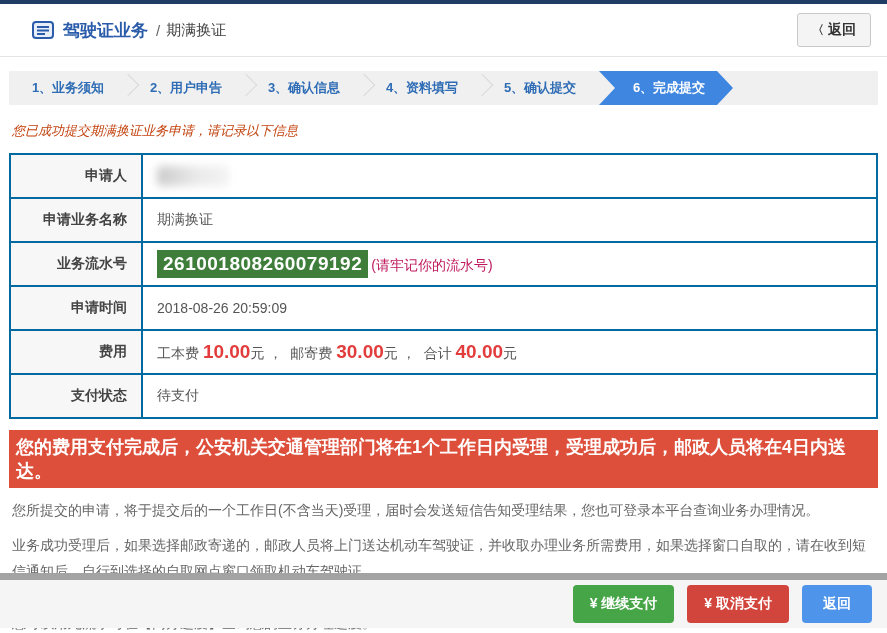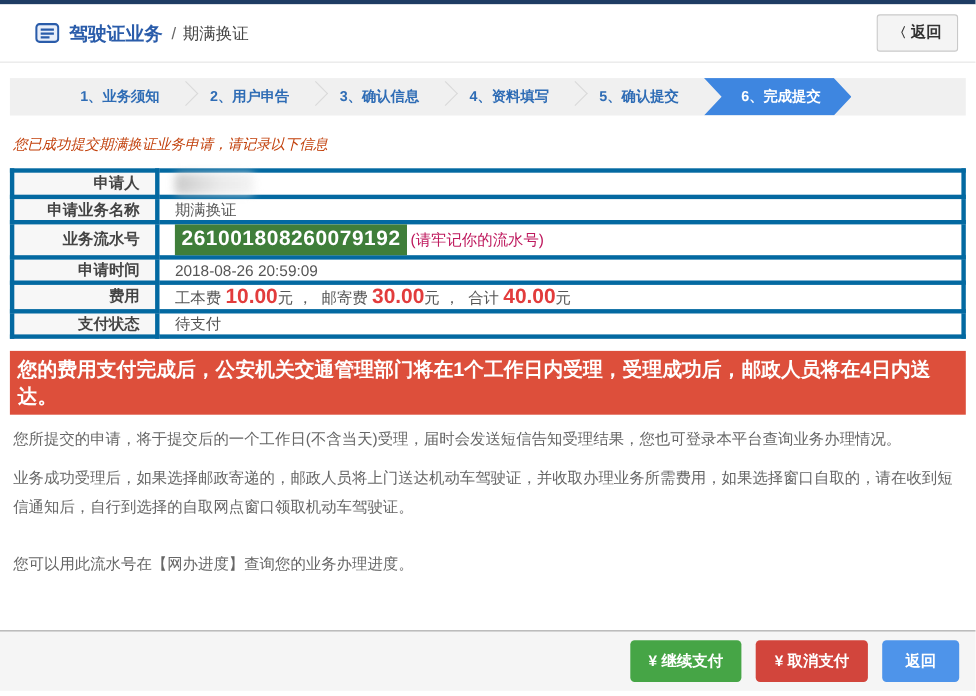--- a/index.html
+++ b/index.html
@@ -14,54 +14,54 @@
   .doc-icon { width:22px; height:18px; margin-right:9px; flex:0 0 auto; }
   .h-title { font-size:17px; font-weight:700; color:#2a5caa; }
   .h-sep { font-size:15px; color:#666; margin:0 6px 0 8px; }
   .h-sub { font-size:15px; color:#444; }
   .spacer { flex:1; }
   .back-btn { background:#f4f4f4; border:1px solid #c9c9c9; border-radius:3px;
     padding:7px 14px; font-size:14px; color:#333; font-weight:700; cursor:pointer;
     display:flex; align-items:center; gap:4px; font-family:inherit; }
   .back-btn .chev { font-size:12px; font-weight:700; }
 
-  .stepbar { display:flex; height:34px; background:#f0f0f0; margin:14px 9px 0;padding-left:41px; }
+  .stepbar { display:flex; height:34px; background:#f0f0f0; margin:14px 9px 0; }
   .step { width:118px; line-height:34px; text-align:center; position:relative;
     font-size:13px; font-weight:700; color:#2e6cb5; }
   .step .sep { position:absolute; right:-9px; top:6px; width:16px; height:16px;
     border-top:1px solid #d9d9d9; border-right:1px solid #d9d9d9;
     transform:rotate(45deg); }
   .step.active { width:134px; background:#3e86e0; color:#fff; z-index:1;
     clip-path:polygon(0 0, calc(100% - 16px) 0, 100% 50%, calc(100% - 16px) 100%, 0 100%, 16px 50%);
     padding-left:6px; }
 
   .result-msg { margin:17px 9px 13px 12px; font-size:13px; color:#c2410c;font-style:italic; }
 
   table.info { width:869px; margin:0 9px; border-collapse:collapse; }
-  table.info td { border:4px solid #0369a1; height:23px; font-size:14px; vertical-align:middle; }
+  table.info td { border:2px solid #0369a1; height:44px; font-size:14px; vertical-align:middle; }
   td.lbl { width:132px; background:#f7f7f7; text-align:right; padding-right:14px;
     font-weight:700; color:#444; }
   td.val { padding-left:14px; color:#555; }
   .redacted { display:inline-block; width:72px; height:20px; border-radius:4px;
     background:linear-gradient(90deg,#b9b9b9,#e3e3e3 55%,#efefef);
     filter:blur(4px); opacity:.75; vertical-align:middle; }
   .serial-badge { display:inline-block; background:#3f7e3a; color:#fff;
     font-weight:700; font-size:19px; padding:3px 6px; letter-spacing:.5px; }
   .serial-note { color:#be185d; margin-left:3px; }
   .fee-amt { color:#e23c3c; font-weight:700; font-size:19px; }
   .fee-sep { margin:0 4px; }
 
   .banner { display:table; margin:11px 9px 0; background:#dd4f3b; color:#fff;
     font-weight:700; font-size:18px; padding:5px 7px; }
 
   .para { margin:9px 9px 0 12px; font-size:14px; color:#666; line-height:26px; width:860px; }
   .para.last { margin-top:26px; }
 
   .footer { position:absolute; left:0; bottom:5px; width:887px; height:55px;
-    background:#f5f5f5; border-top:1px solid #a3a3a3; display:flex;
+    background:#f5f5f5; border-top:7px solid #a3a3a3; display:flex;
     align-items:center; justify-content:flex-end; gap:13px; padding-right:15px; }
   .fbtn { border:none; border-radius:4px; color:#fff; font-weight:700; font-size:14px;
     padding:10px 17px; cursor:pointer; font-family:inherit; }
   .fbtn.green { background:#46a546; }
   .fbtn.red { background:#d2453c; }
   .fbtn.blue { background:#4e94ea; padding:10px 21px; }
 </style>
 </head>
 <body>
 

